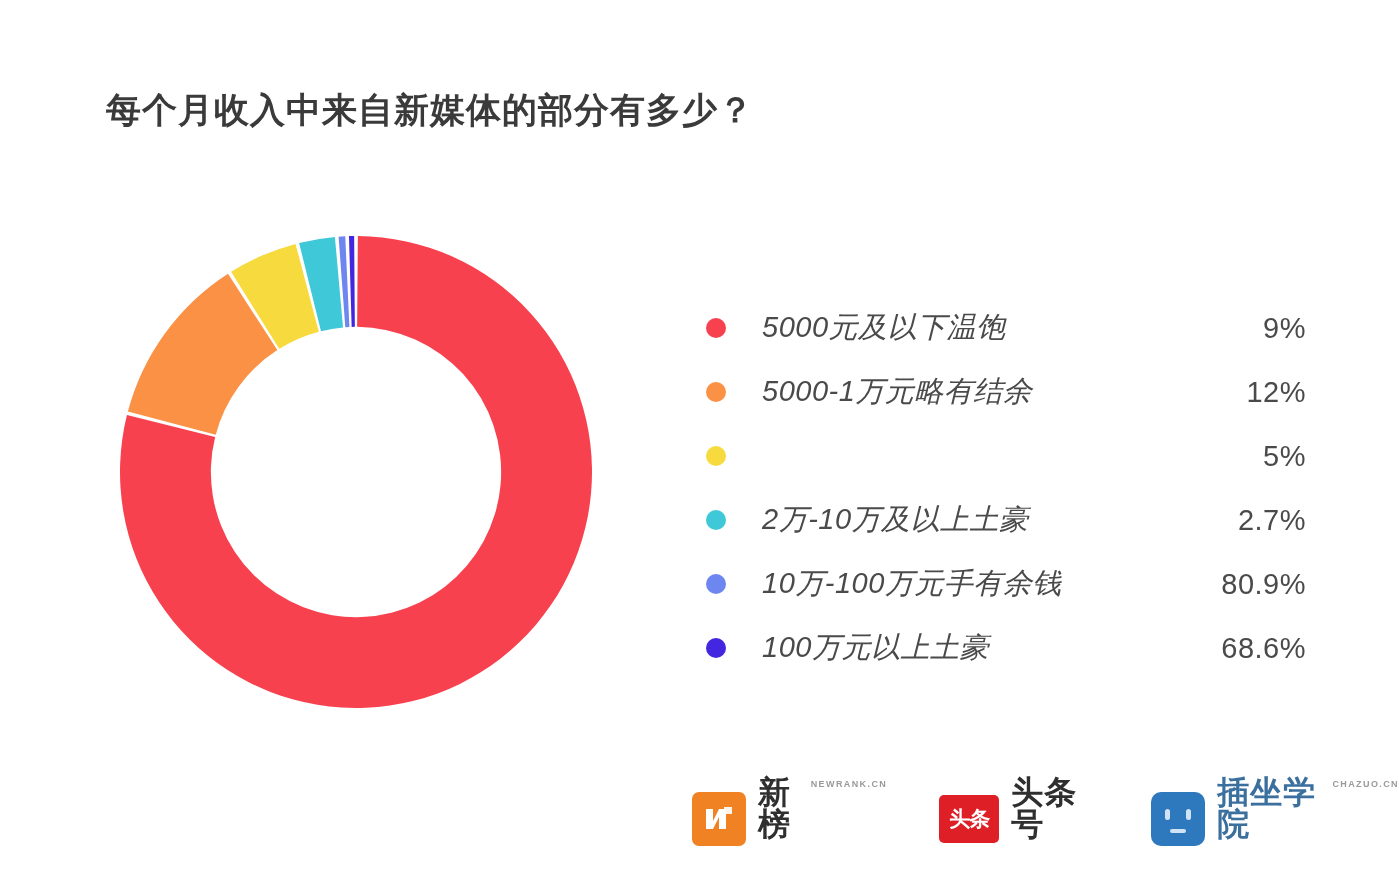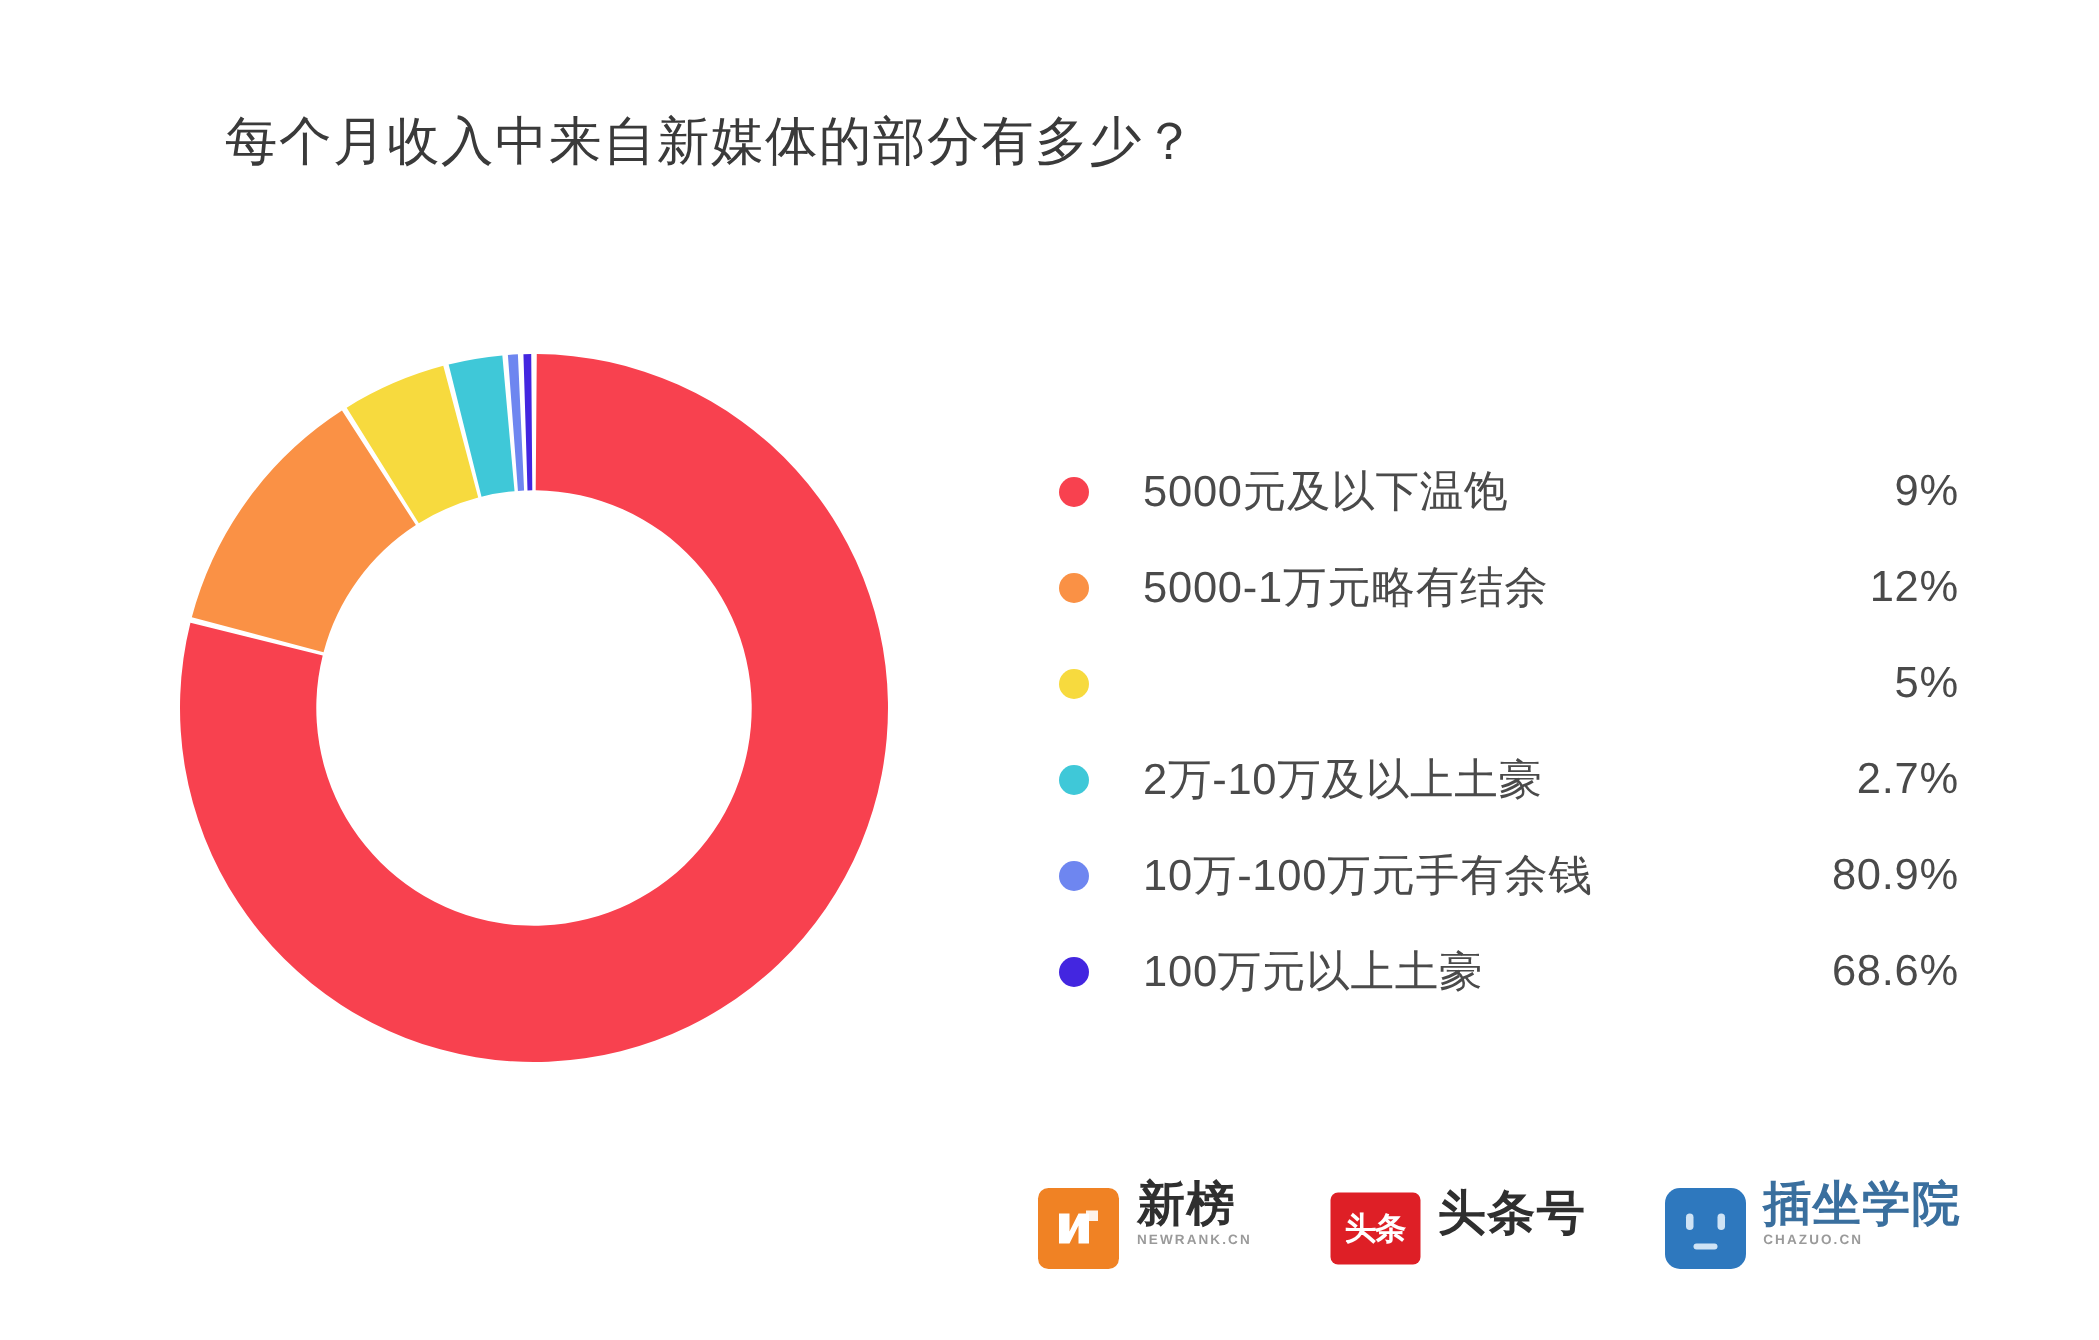--- a/index.html
+++ b/index.html
@@ -13,27 +13,26 @@
     font-family: "Liberation Sans", "DejaVu Sans", sans-serif;
     overflow: hidden;
     position: relative;
     -webkit-font-smoothing: antialiased;
   }
 
   
   #chart-title {
     position: absolute;
     left: 106px;
-    top: 71px;
+    top: 87px;
     font-size: 35px;
-    font-weight: normal;
+    font-weight: bold;
     color: #3a3a3a;
     letter-spacing: 1px;
     white-space: nowrap;
-    margin-left: 44px;
   }
 
   
   #donut-wrap {
     position: absolute;
     left: 118px;
     top: 234px;
     width: 476px;
     height: 476px;
   }
@@ -61,20 +60,21 @@
     height: 20px;
     border-radius: 50%;
     flex: 0 0 auto;
     margin-right: 36px;
   }
   .legend-label {
     font-size: 29px;
     color: #4a4a4a;
     white-space: nowrap;
     letter-spacing: 0.5px;
+    font-style: italic;
   }
   .legend-value {
     position: absolute;
     right: 0px;
     top: 50%;
     transform: translateY(-50%);
     font-size: 29px;
     color: #4a4a4a;
     text-align: right;
     letter-spacing: 0.5px;
@@ -148,21 +148,21 @@
     width: 16px;
     height: 4px;
     border-radius: 3px;
     background: #cfe3f5;
     bottom: 13px;
     left: 50%;
     transform: translateX(-50%);
   }
   .logo-text {
     display: flex;
-    flex-direction: column;
+    flex-direction: row;
     justify-content: center;
     line-height: 1;
   }
   .logo-cn {
     font-size: 32px;
     font-weight: bold;
     color: #2f2f2f;
     letter-spacing: 1px;
   }
   .logo-cn.blue { color: #3a6f9e; }

